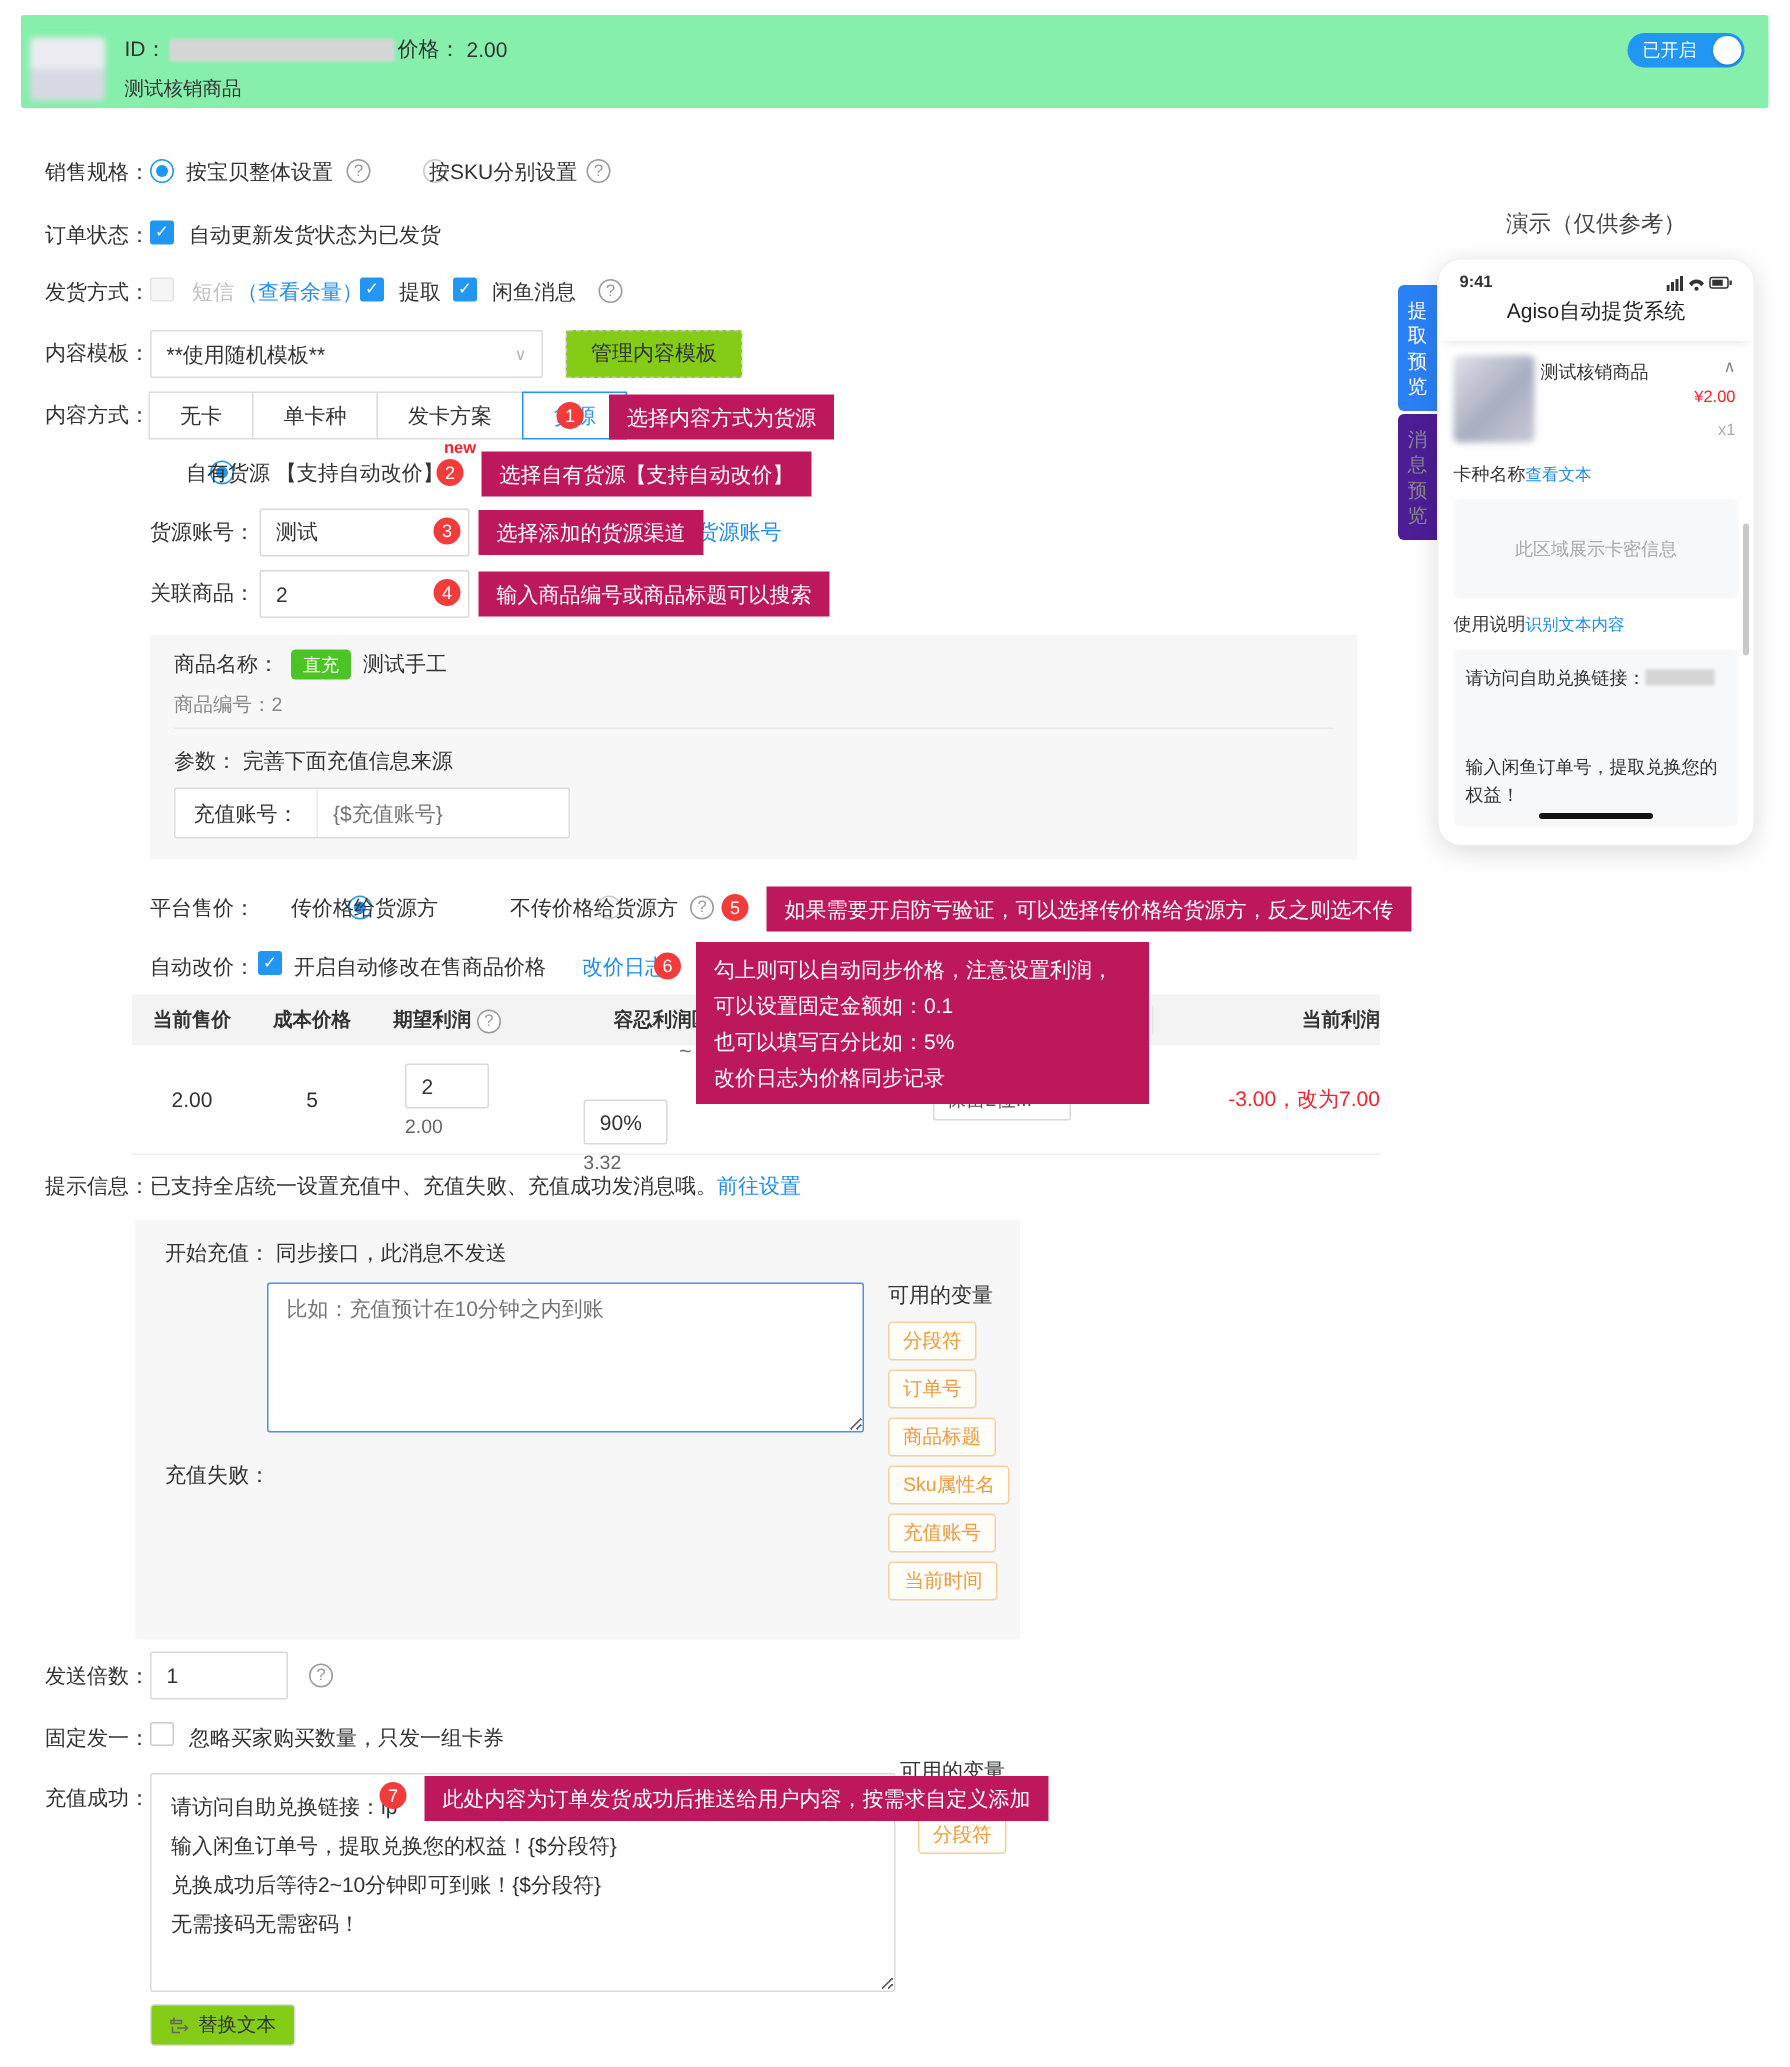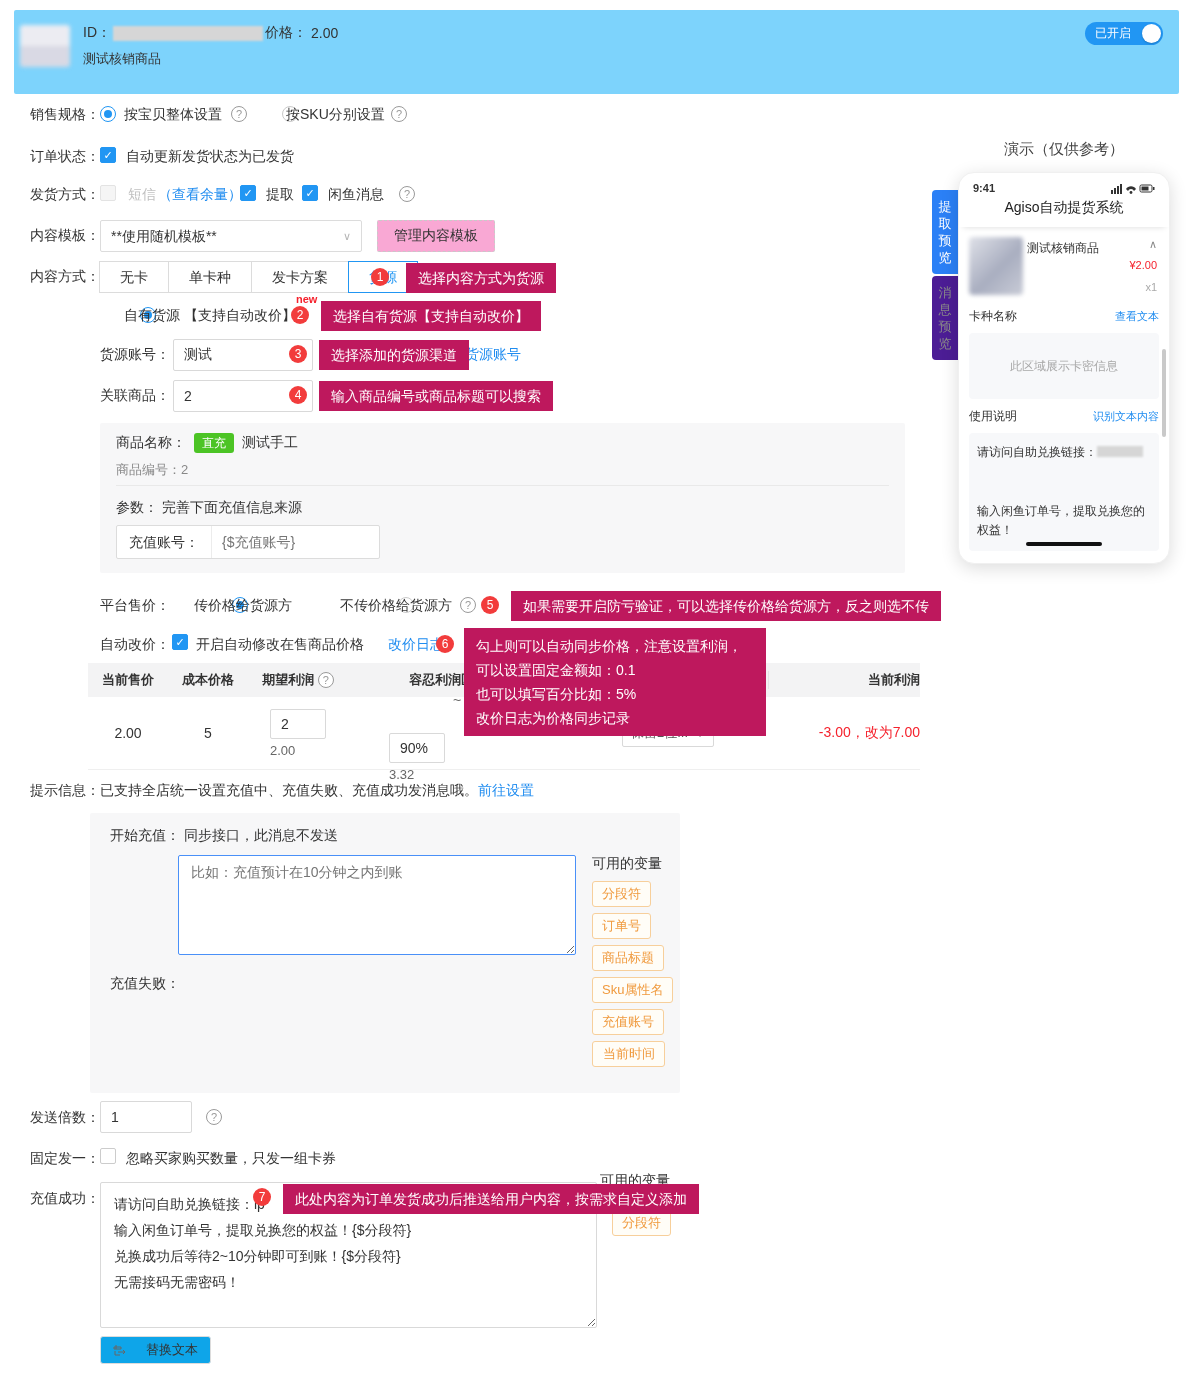--- a/index.html
+++ b/index.html
@@ -45,30 +45,30 @@
   .trow{display:flex;align-items:center;height:72px;border-bottom:1px solid #efefef;background:#fff;}
   .tc{text-align:center;box-sizing:border-box;}
   .c1{width:80px;}.c2{width:80px;}.c3{width:100px;}.c4{width:220px;}.c5{width:200px;}.c6{width:152px;text-align:right;}
   .sub{font-size:13px;color:#666;margin-top:4px;text-align:left;}
   .selbox{border:1px solid #d9d9d9;border-radius:2px;height:28px;line-height:26px;font-size:13px;color:#555;padding:0 8px;display:inline-flex;align-items:center;gap:8px;background:#fff;box-sizing:border-box;}
   .blur-box{background:#d6d6d6;filter:blur(1px);display:inline-block;}
   
   .phone{position:absolute;left:958px;top:172px;width:212px;height:392px;background:#fff;border:1px solid #f0f0f0;border-radius:16px;box-shadow:0 4px 18px rgba(0,0,0,0.14);box-sizing:border-box;}
   .vtab{position:absolute;left:932px;width:26px;text-align:center;font-size:13px;line-height:17px;padding:8px 0;border-radius:4px 0 0 4px;cursor:pointer;}
   .vtab span{display:inline-block;width:15px;word-break:break-all;}
-  .prow{display:flex;justify-content:space-between;align-items:center;font-size:12px;margin-top:9px;}
+  .prow{display:flex;justify-content:flex-start;align-items:center;font-size:12px;margin-top:9px;}
   .ppanel{background:#f7f8fa;border-radius:4px;}
 </style>
 </head>
 <body>
 
 
 
 
-<div class="abs" style="left:14px;top:10px;width:1165px;height:84px;background:#7dd3fc;border-radius:2px;">
+<div class="abs" style="left:14px;top:10px;width:1165px;height:62px;background:#86efac;border-radius:2px;">
   <div class="abs" style="left:6px;top:15px;width:50px;height:42px;border-radius:3px;background:linear-gradient(#ececf2 50%,#d9d9e4 50%);filter:blur(2px);"></div>
   <div class="abs" style="left:69px;top:14px;display:flex;align-items:center;">
     <span class="lbl">ID：</span>
     <span class="blur-box" style="width:150px;height:15px;margin:0 2px;"></span>
     <span class="lbl">价格：</span>
     <span class="lbl" style="margin-left:4px;">2.00</span>
   </div>
   <div class="abs lbl" style="left:69px;top:40px;font-size:13px;">测试核销商品</div>
   <div class="abs" style="right:16px;top:12px;width:78px;height:23px;background:#2196f3;border-radius:12px;cursor:pointer;">
     <span style="color:#fff;font-size:12px;line-height:23px;margin-left:10px;">已开启</span>
@@ -100,21 +100,21 @@
 <span class="abs cb on" style="left:302px;top:185px;"></span>
 <span class="abs lbl" style="left:328px;top:186px;">闲鱼消息</span>
 <span class="abs q" style="left:399px;top:186px;"></span>
 
 
 <div class="abs lbl" style="left:30px;top:227px;">内容模板：</div>
 <div class="abs" style="left:100px;top:220px;width:262px;height:32px;border:1px solid #dcdcdc;border-radius:2px;box-sizing:border-box;background:#fff;cursor:pointer;">
   <span style="line-height:30px;margin-left:10px;">**使用随机模板**</span>
   <span class="abs caret" style="right:10px;top:9px;">∨</span>
 </div>
-<button class="abs" style="left:377px;top:220px;height:32px;padding:0 16px;border:1px dashed #c9c9c9;border-radius:2px;background:#f9a8d4;font-family:inherit;font-size:14px;color:#333;cursor:pointer;">管理内容模板</button>
+<button class="abs" style="left:377px;top:220px;height:32px;padding:0 16px;border:1px dashed #c9c9c9;border-radius:2px;background:#84cc16;font-family:inherit;font-size:14px;color:#333;cursor:pointer;">管理内容模板</button>
 
 
 <div class="abs lbl" style="left:30px;top:268px;">内容方式：</div>
 <div class="abs" style="left:100px;top:261px;display:flex;">
   <span class="seg">无卡</span>
   <span class="seg">单卡种</span>
   <span class="seg">发卡方案</span>
   <span class="seg sel">货源</span>
 </div>
 <span class="abs badge" style="left:371px;top:268px;">1</span>
@@ -262,21 +262,21 @@
 <textarea class="abs inp" style="left: 100px; top: 1182px; width: 497px; height: 146px; line-height: 26px; padding: 8px 13px;">请访问自助兑换链接：ip
 输入闲鱼订单号，提取兑换您的权益！{$分段符}
 兑换成功后等待2~10分钟即可到账！{$分段符}
 无需接码无需密码！</textarea>
 <div class="abs lbl" style="left:600px;top:1172px;z-index:1;">可用的变量</div>
 <span class="abs tag" style="left:612px;top:1210px;z-index:1;">分段符</span>
 <span class="abs badge" style="left:253px;top:1188px;">7</span>
 <div class="abs tip" style="left:283px;top:1184px;">此处内容为订单发货成功后推送给用户内容，按需求自定义添加</div>
 
 
-<button class="abs" style="left:100px;top:1336px;height:28px;padding:0 12px;border:1px solid #dcdcdc;border-radius:3px;background:#0ea5e9;font-family:inherit;font-size:13px;color:#333;cursor:pointer;display:inline-flex;align-items:center;gap:20px;">
+<button class="abs" style="left:100px;top:1336px;height:28px;padding:0 12px;border:1px solid #dcdcdc;border-radius:3px;background:#84cc16;font-family:inherit;font-size:13px;color:#333;cursor:pointer;display:inline-flex;align-items:center;gap:6px;">
   <svg width="13" height="13" viewBox="0 0 13 13">
       <path d="M1 3h7v2H1zM3 1v4" fill="none" stroke="#666" stroke-width="1"></path>
       <path d="M5 8h7M10 6l2 2-2 2" fill="none" stroke="#666" stroke-width="1"></path>
       <path d="M2 7v4h5" fill="none" stroke="#666" stroke-width="1"></path>
     </svg>
   <span>替换文本</span>
 </button>
 
 
 <div class="abs lbl" style="left:958px;top:140px;width:212px;text-align:center;font-size:15px;color:#444;">演示（仅供参考）</div>

